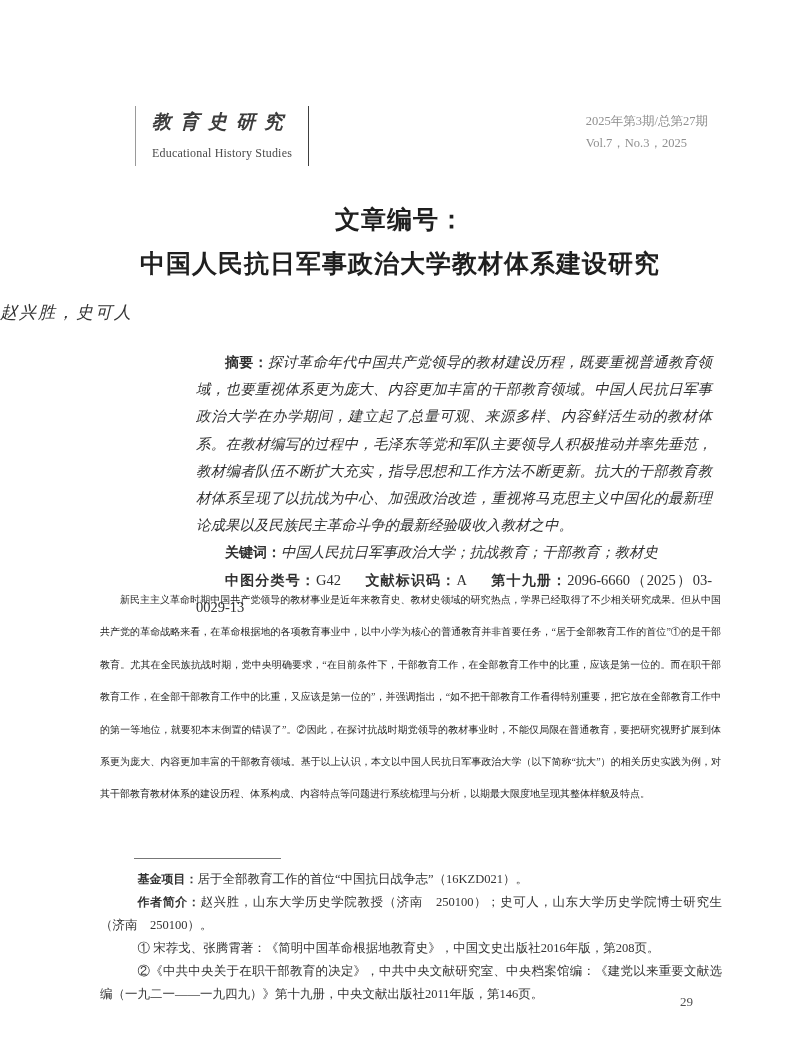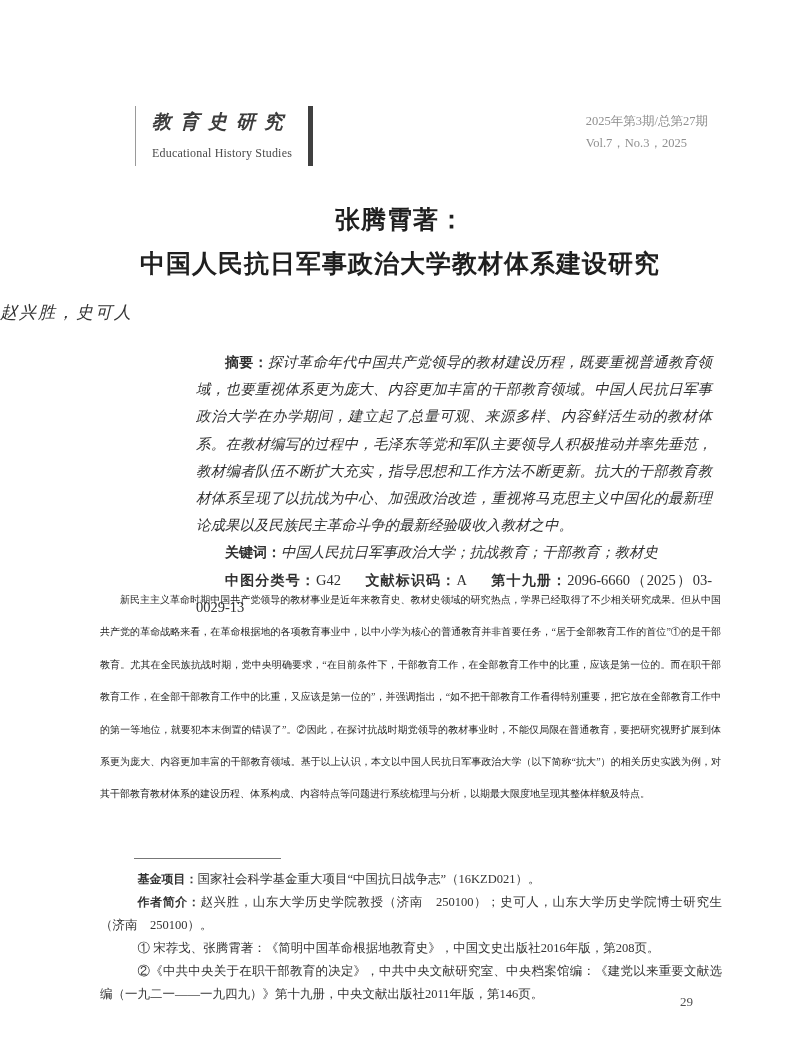--- a/index.html
+++ b/index.html
@@ -20,21 +20,21 @@
     position: absolute;
     top: 106px;
     left: 135px;
     right: 92px;
     display: flex;
     justify-content: space-between;
     align-items: flex-start;
   }
   .logo {
     border-left: 1px solid #9a9a9a;
-    border-right: 5px solid #404040;
+    border-right: 1px solid #404040;
     padding: 3px 16px 5px 16px;
   }
   .logo-cn {
     font-family: "Liberation Serif", "DejaVu Serif", serif;
     font-weight: bold;
     font-style: italic;
     font-size: 19px;
     letter-spacing: 9px;
     color: #3c3c3c;
     white-space: nowrap;
@@ -162,39 +162,39 @@
       <div class="logo-cn">教育史研究</div>
       <div class="logo-en">Educational History Studies</div>
     </div>
     <div class="issue">
       <div>2025年第3期/总第27期</div>
       <div>Vol.7，No.3，2025</div>
     </div>
   </div>
 
   <div class="article-title">
-    <div>张腾霄著：</div>
+    <div>文章编号：</div>
     <div>中国人民抗日军事政治大学教材体系建设研究</div>
   </div>
 
   <div class="authors">赵兴胜，史可人</div>
 
   <div class="abstract-block">
     <p><span class="run-label">摘要：</span><span>探讨革命年代中国共产党领导的教材建设历程，既要重视普通教育领域，也要重视体系更为庞大、内容更加丰富的干部教育领域。中国人民抗日军事政治大学在办学期间，建立起了总量可观、来源多样、内容鲜活生动的教材体系。在教材编写的过程中，毛泽东等党和军队主要领导人积极推动并率先垂范，教材编者队伍不断扩大充实，指导思想和工作方法不断更新。抗大的干部教育教材体系呈现了以抗战为中心、加强政治改造，重视将马克思主义中国化的最新理论成果以及民族民主革命斗争的最新经验吸收入教材之中。</span></p>
     <p><span class="run-label">关键词：</span><span>中国人民抗日军事政治大学；抗战教育；干部教育；教材史</span></p>
     <p class="meta-line"><span class="run-label">中图分类号：</span><span>G42</span><span class="gap"></span><span class="run-label">文献标识码：</span><span>A</span><span class="gap"></span><span class="run-label">第十九册：</span><span>2096-6660（2025）03-0029-13</span></p>
   </div>
 
   <div class="body-text">
     <p>新民主主义革命时期中国共产党领导的教材事业是近年来教育史、教材史领域的研究热点，学界已经取得了不少相关研究成果。但从中国共产党的革命战略来看，在革命根据地的各项教育事业中，以中小学为核心的普通教育并非首要任务，“居于全部教育工作的首位”①的是干部教育。尤其在全民族抗战时期，党中央明确要求，“在目前条件下，干部教育工作，在全部教育工作中的比重，应该是第一位的。而在职干部教育工作，在全部干部教育工作中的比重，又应该是第一位的”，并强调指出，“如不把干部教育工作看得特别重要，把它放在全部教育工作中的第一等地位，就要犯本末倒置的错误了”。②因此，在探讨抗战时期党领导的教材事业时，不能仅局限在普通教育，要把研究视野扩展到体系更为庞大、内容更加丰富的干部教育领域。基于以上认识，本文以中国人民抗日军事政治大学（以下简称“抗大”）的相关历史实践为例，对其干部教育教材体系的建设历程、体系构成、内容特点等问题进行系统梳理与分析，以期最大限度地呈现其整体样貌及特点。</p>
   </div>
 
   <div class="footnote-area">
     <hr class="fn-divider">
-    <p><span class="fn-label">基金项目：</span><span>国家社会科学基金重大项目“中国抗日战争志”（16KZD021）。</span></p>
+    <p><span class="fn-label">基金项目：</span><span>居于全部教育工作的首位“中国抗日战争志”（16KZD021）。</span></p>
     <p><span class="fn-label">作者简介：</span><span>赵兴胜，山东大学历史学院教授（济南　250100）；史可人，山东大学历史学院博士研究生（济南　250100）。</span></p>
     <p>① 宋荐戈、张腾霄著：《简明中国革命根据地教育史》，中国文史出版社2016年版，第208页。</p>
     <p>②《中共中央关于在职干部教育的决定》，中共中央文献研究室、中央档案馆编：《建党以来重要文献选编（一九二一——一九四九）》第十九册，中央文献出版社2011年版，第146页。</p>
   </div>
 
   <div class="page-number">29</div>
 
 </div>
 
 </body></html>

